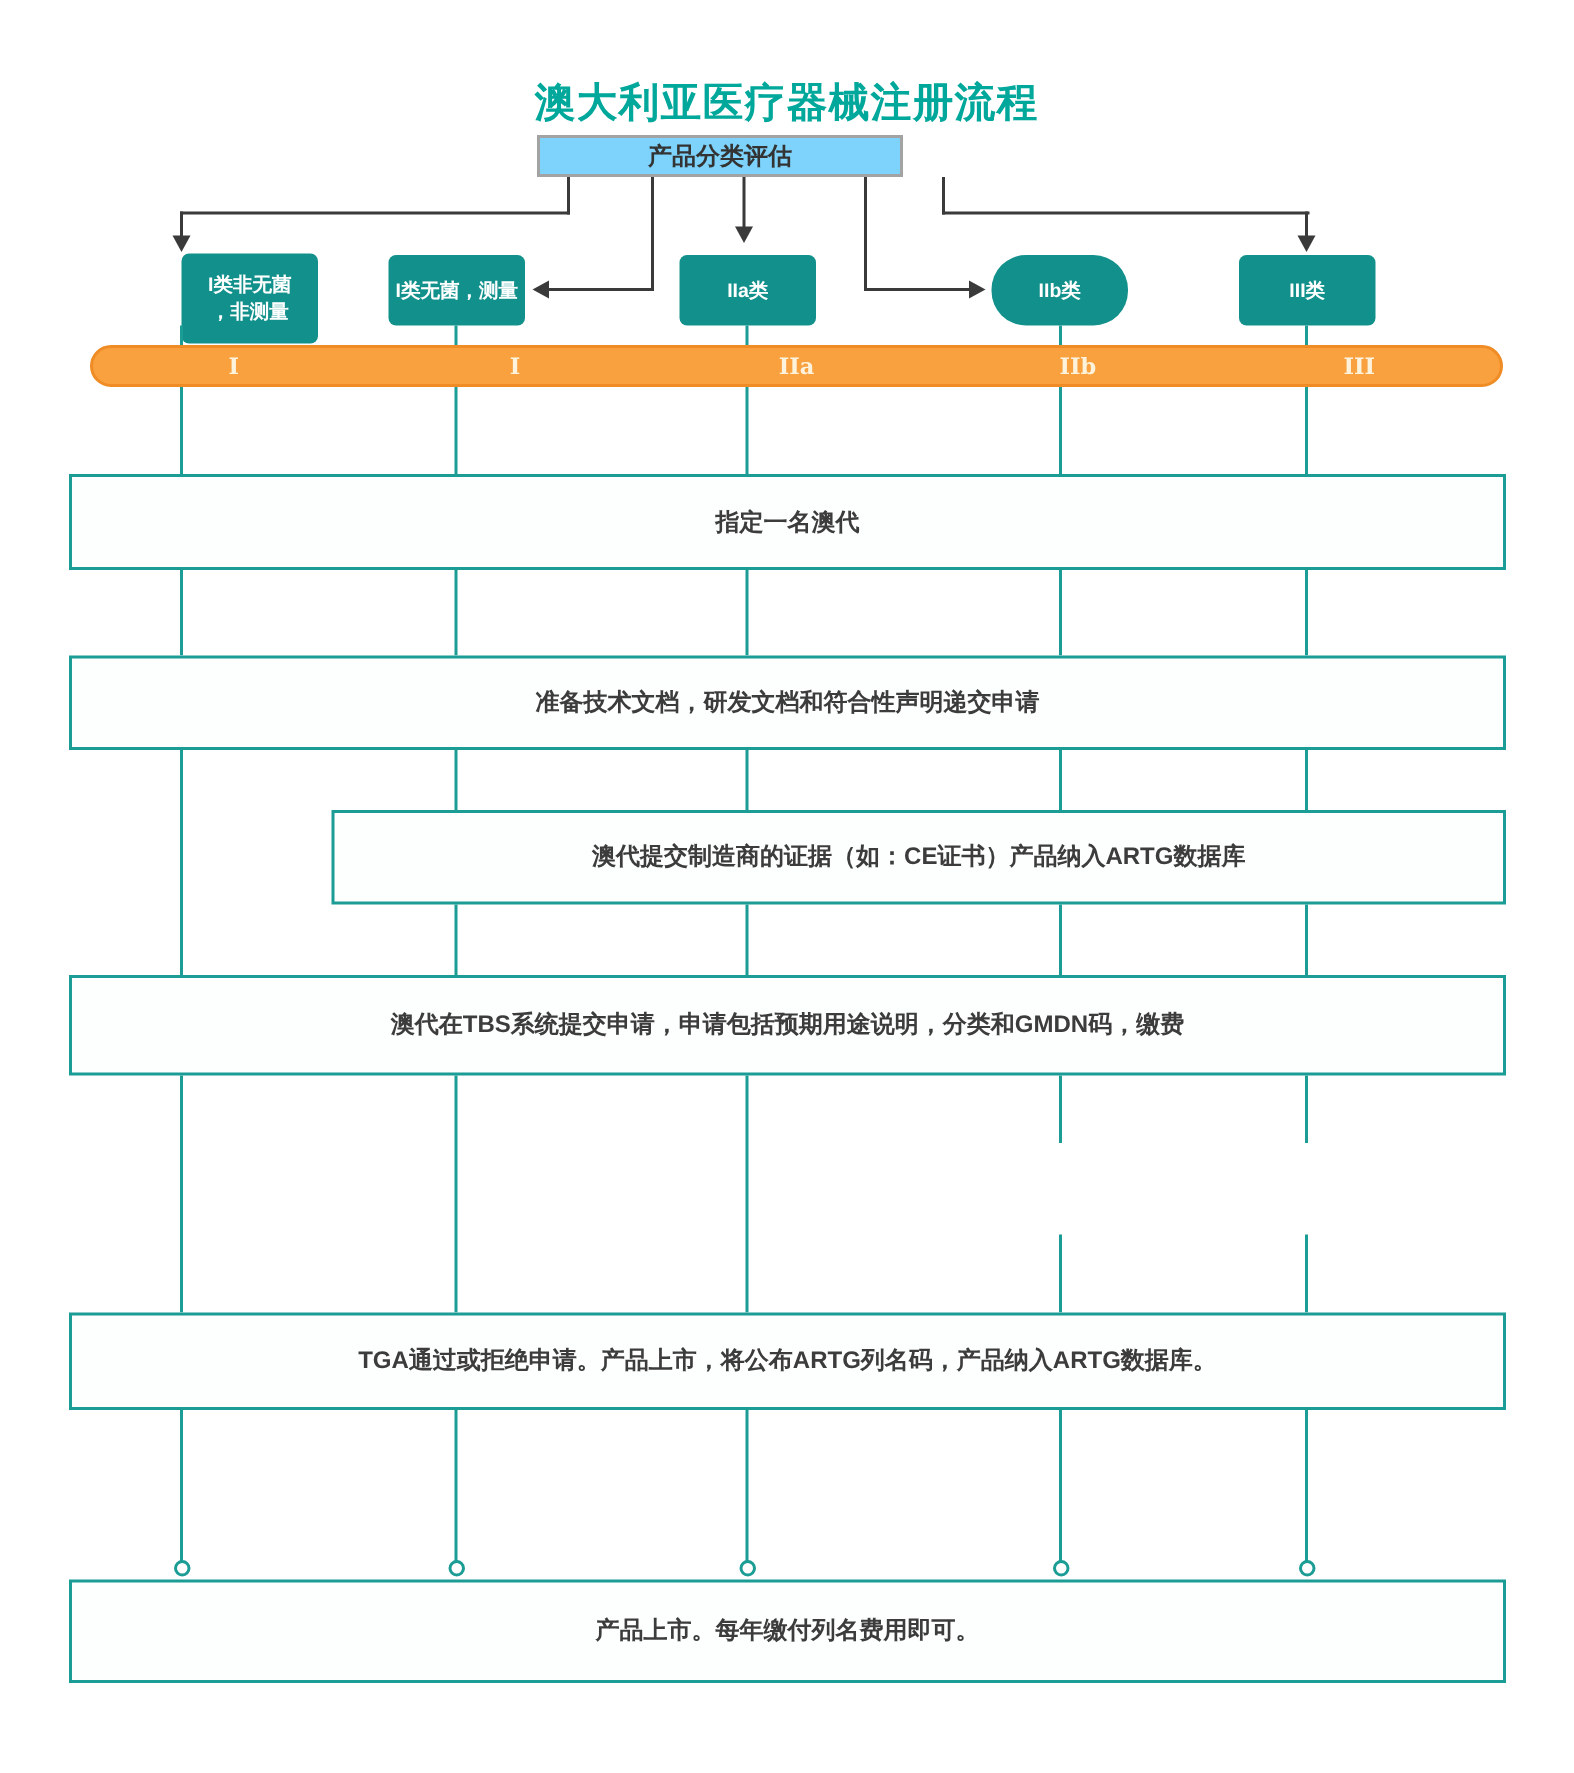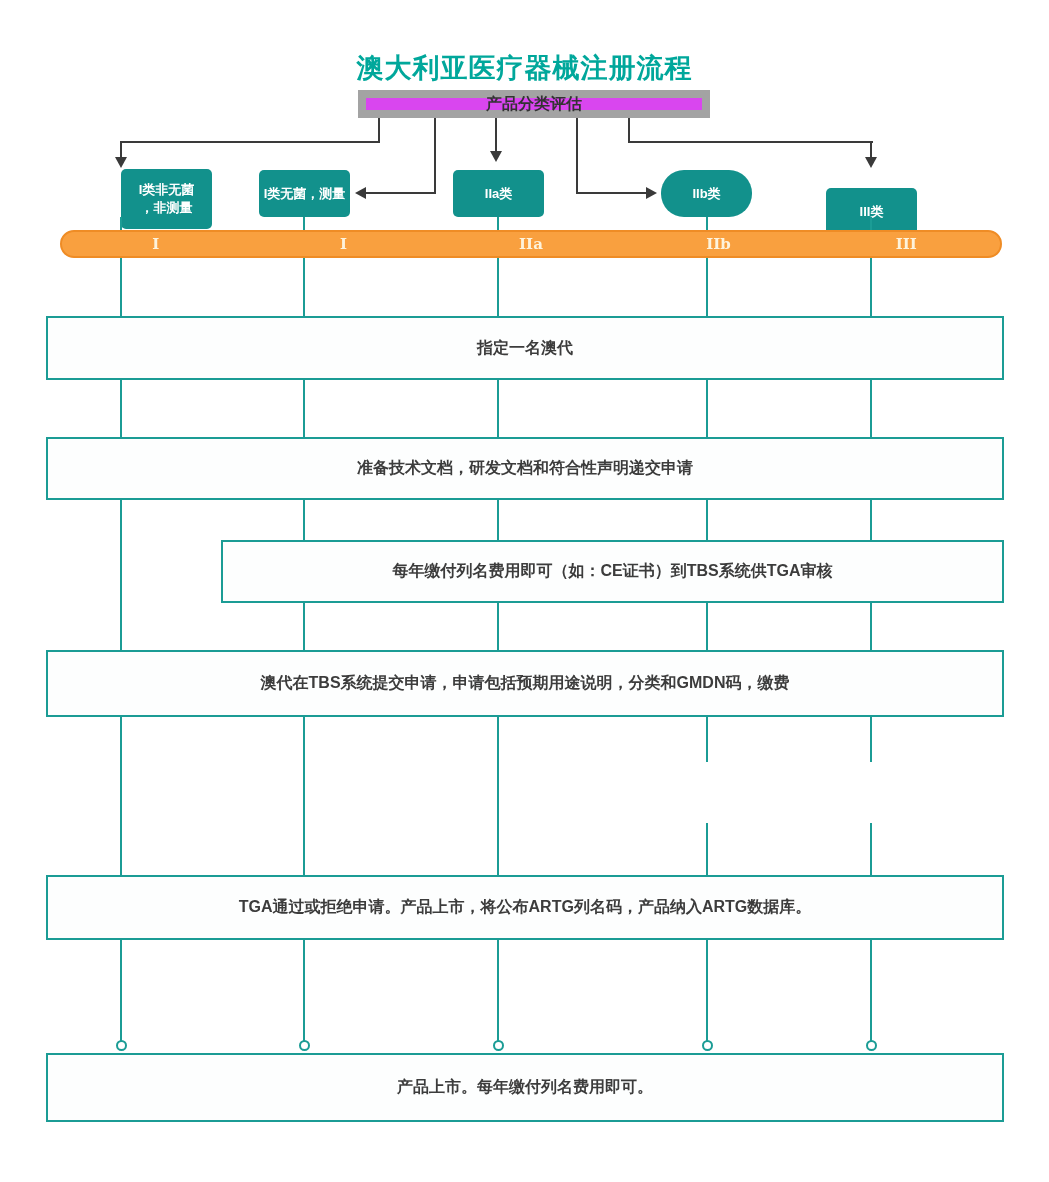--- a/index.html
+++ b/index.html
@@ -2,22 +2,22 @@
 <html><head>
 <meta charset="utf-8">
 <style>
   html,body{margin:0;padding:0;background:#ffffff;}
   body{font-family:"Liberation Sans","DejaVu Sans",sans-serif;}
   #canvas{position:relative;width:1049px;height:1182px;background:#ffffff;overflow:hidden;}
 
   .title{position:absolute;left:0;top:50px;width:1049px;text-align:center;
          font-size:27px;font-weight:bold;color:#00A79B;letter-spacing:1px;}
 
-  .root-box{position:absolute;left:358px;top:90px;width:352px;height:28px;
-            background:#d946ef;border:8px solid #a3a3a3;box-sizing:border-box;
+  .root-box{position:absolute;left:358px;top:90px;width:244px;height:28px;
+            background:#7dd3fc;border:2px solid #a3a3a3;box-sizing:border-box;
             display:flex;align-items:center;justify-content:center;
             font-size:16px;font-weight:bold;color:#333333;}
 
   .node{position:absolute;width:91px;height:47px;background:#12918C;border-radius:5px;
         display:flex;align-items:center;justify-content:center;color:#ffffff;
         font-size:13px;font-weight:bold;}
   .node span{white-space:pre-line;text-align:center;line-height:1.35;}
 
   .bar{position:absolute;left:60px;top:230px;width:942px;height:28px;
        background:#F9A03F;border:2px solid #EF8C25;border-radius:16px;box-sizing:border-box;
@@ -84,21 +84,21 @@
   </div>
   <div class="node" style="left:259px;top:170px;">
     <span>I类无菌，测量</span>
   </div>
   <div class="node" style="left:453px;top:170px;">
     <span>IIa类</span>
   </div>
   <div class="node" style="left:661px;top:170px;border-radius:23px;">
     <span>IIb类</span>
   </div>
-  <div class="node" style="left:826px;top:188px;align-items:center;">
+  <div class="node" style="left:826px;top:170px;align-items:center;">
     <span>III类</span>
   </div>
 
   <div class="vline" style="left:120px;top:217px;height:13px;"></div>
   <div class="vline" style="left:303px;top:217px;height:13px;"></div>
   <div class="vline" style="left:497px;top:217px;height:13px;"></div>
   <div class="vline" style="left:706px;top:217px;height:13px;"></div>
   <div class="vline" style="left:870px;top:217px;height:13px;"></div>
 
   <div class="bar">
@@ -129,21 +129,21 @@
     <span>准备技术文档，研发文档和符合性声明递交申请</span>
   </div>
 
   <div class="vline" style="left:120px;top:500px;height:150px;"></div>
   <div class="vline" style="left:303px;top:500px;height:40px;"></div>
   <div class="vline" style="left:497px;top:500px;height:40px;"></div>
   <div class="vline" style="left:706px;top:500px;height:40px;"></div>
   <div class="vline" style="left:870px;top:500px;height:40px;"></div>
 
   <div class="step" style="left:221px;top:540px;width:783px;height:63px;">
-    <span>每年缴付列名费用即可（如：CE证书）到TBS系统供TGA审核</span>
+    <span>澳代提交制造商的证据（如：CE证书）产品纳入ARTG数据库</span>
   </div>
 
   <div class="vline" style="left:303px;top:603px;height:47px;"></div>
   <div class="vline" style="left:497px;top:603px;height:47px;"></div>
   <div class="vline" style="left:706px;top:603px;height:47px;"></div>
   <div class="vline" style="left:870px;top:603px;height:47px;"></div>
 
   <div class="step" style="left:46px;top:650px;width:958px;height:67px;">
     <span>澳代在TBS系统提交申请，申请包括预期用途说明，分类和GMDN码，缴费</span>
   </div>

